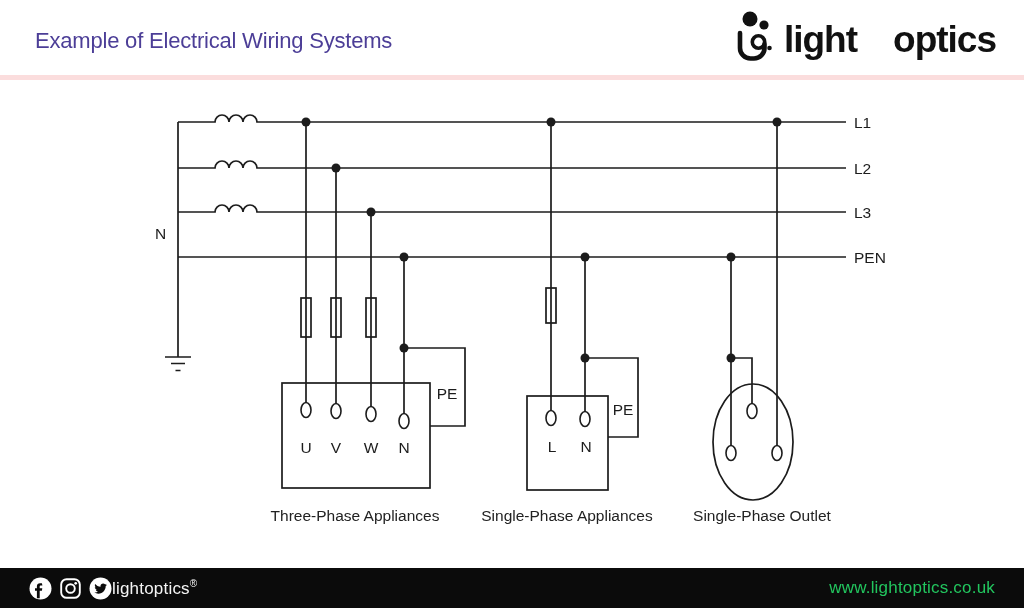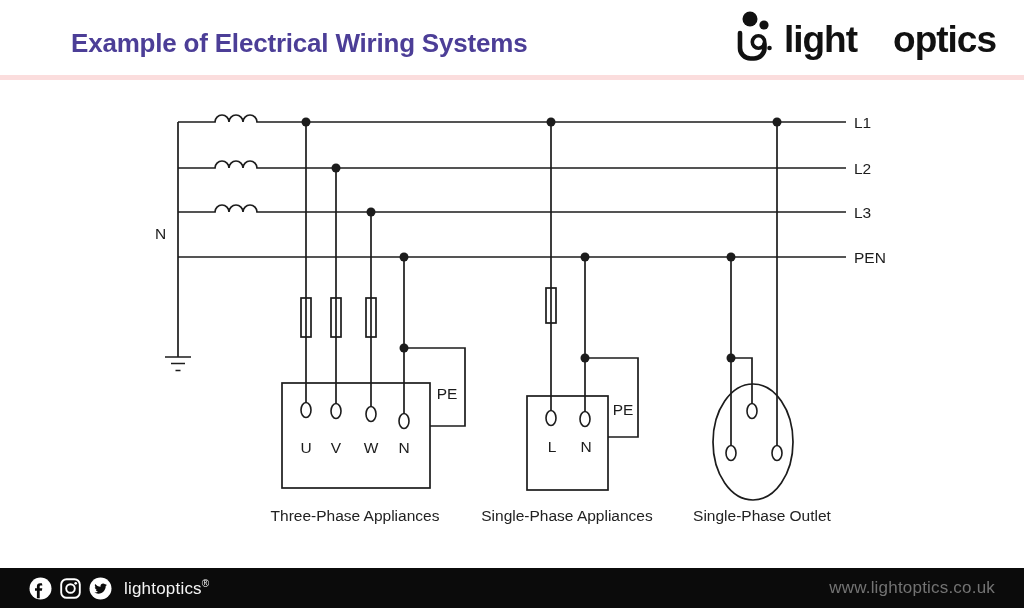--- a/index.html
+++ b/index.html
@@ -9,25 +9,24 @@
   
   .header {
     position: relative;
     height: 75px;
     background: #ffffff;
   }
   .page-title {
     position: absolute;
     left: 35px;
     top: 28px;
-    font-size: 26px;
-    font-weight: 700;
+    font-size: 22px;
+    font-weight: 400;
     letter-spacing: -0.2px;
     color: #4c3e97;
-    margin-left: 36px;
   }
   .brand-logo {
     position: absolute;
     right: 28px;
     top: 6px;
     display: flex;
     align-items: flex-end;
     height: 58px;
   }
   .brand-logo svg { display: block; }
@@ -77,31 +76,30 @@
     height: 40px;
     background: #0b0b0b;
     display: flex;
     align-items: center;
     padding: 0 29px;
     color: #ffffff;
   }
   .social { display: flex; align-items: center; gap: 7px; }
   .social svg { display: block; }
   .footer-brand {
-    margin-left: 12px;
     font-size: 17px;
     font-weight: 400;
     color: #f5f5f5;
     letter-spacing: 0.2px;
   }
   .footer-brand sup { font-size: 10px; }
   .footer-url {
     margin-left: auto;
     font-size: 17px;
-    color: #737373;
+    color: #22c55e;
     letter-spacing: 0.2px;
   }
 </style>
 </head>
 <body>
 
 <div class="header">
   <div class="page-title">Example of Electrical Wiring Systems</div>
 
   <div class="brand-logo">

